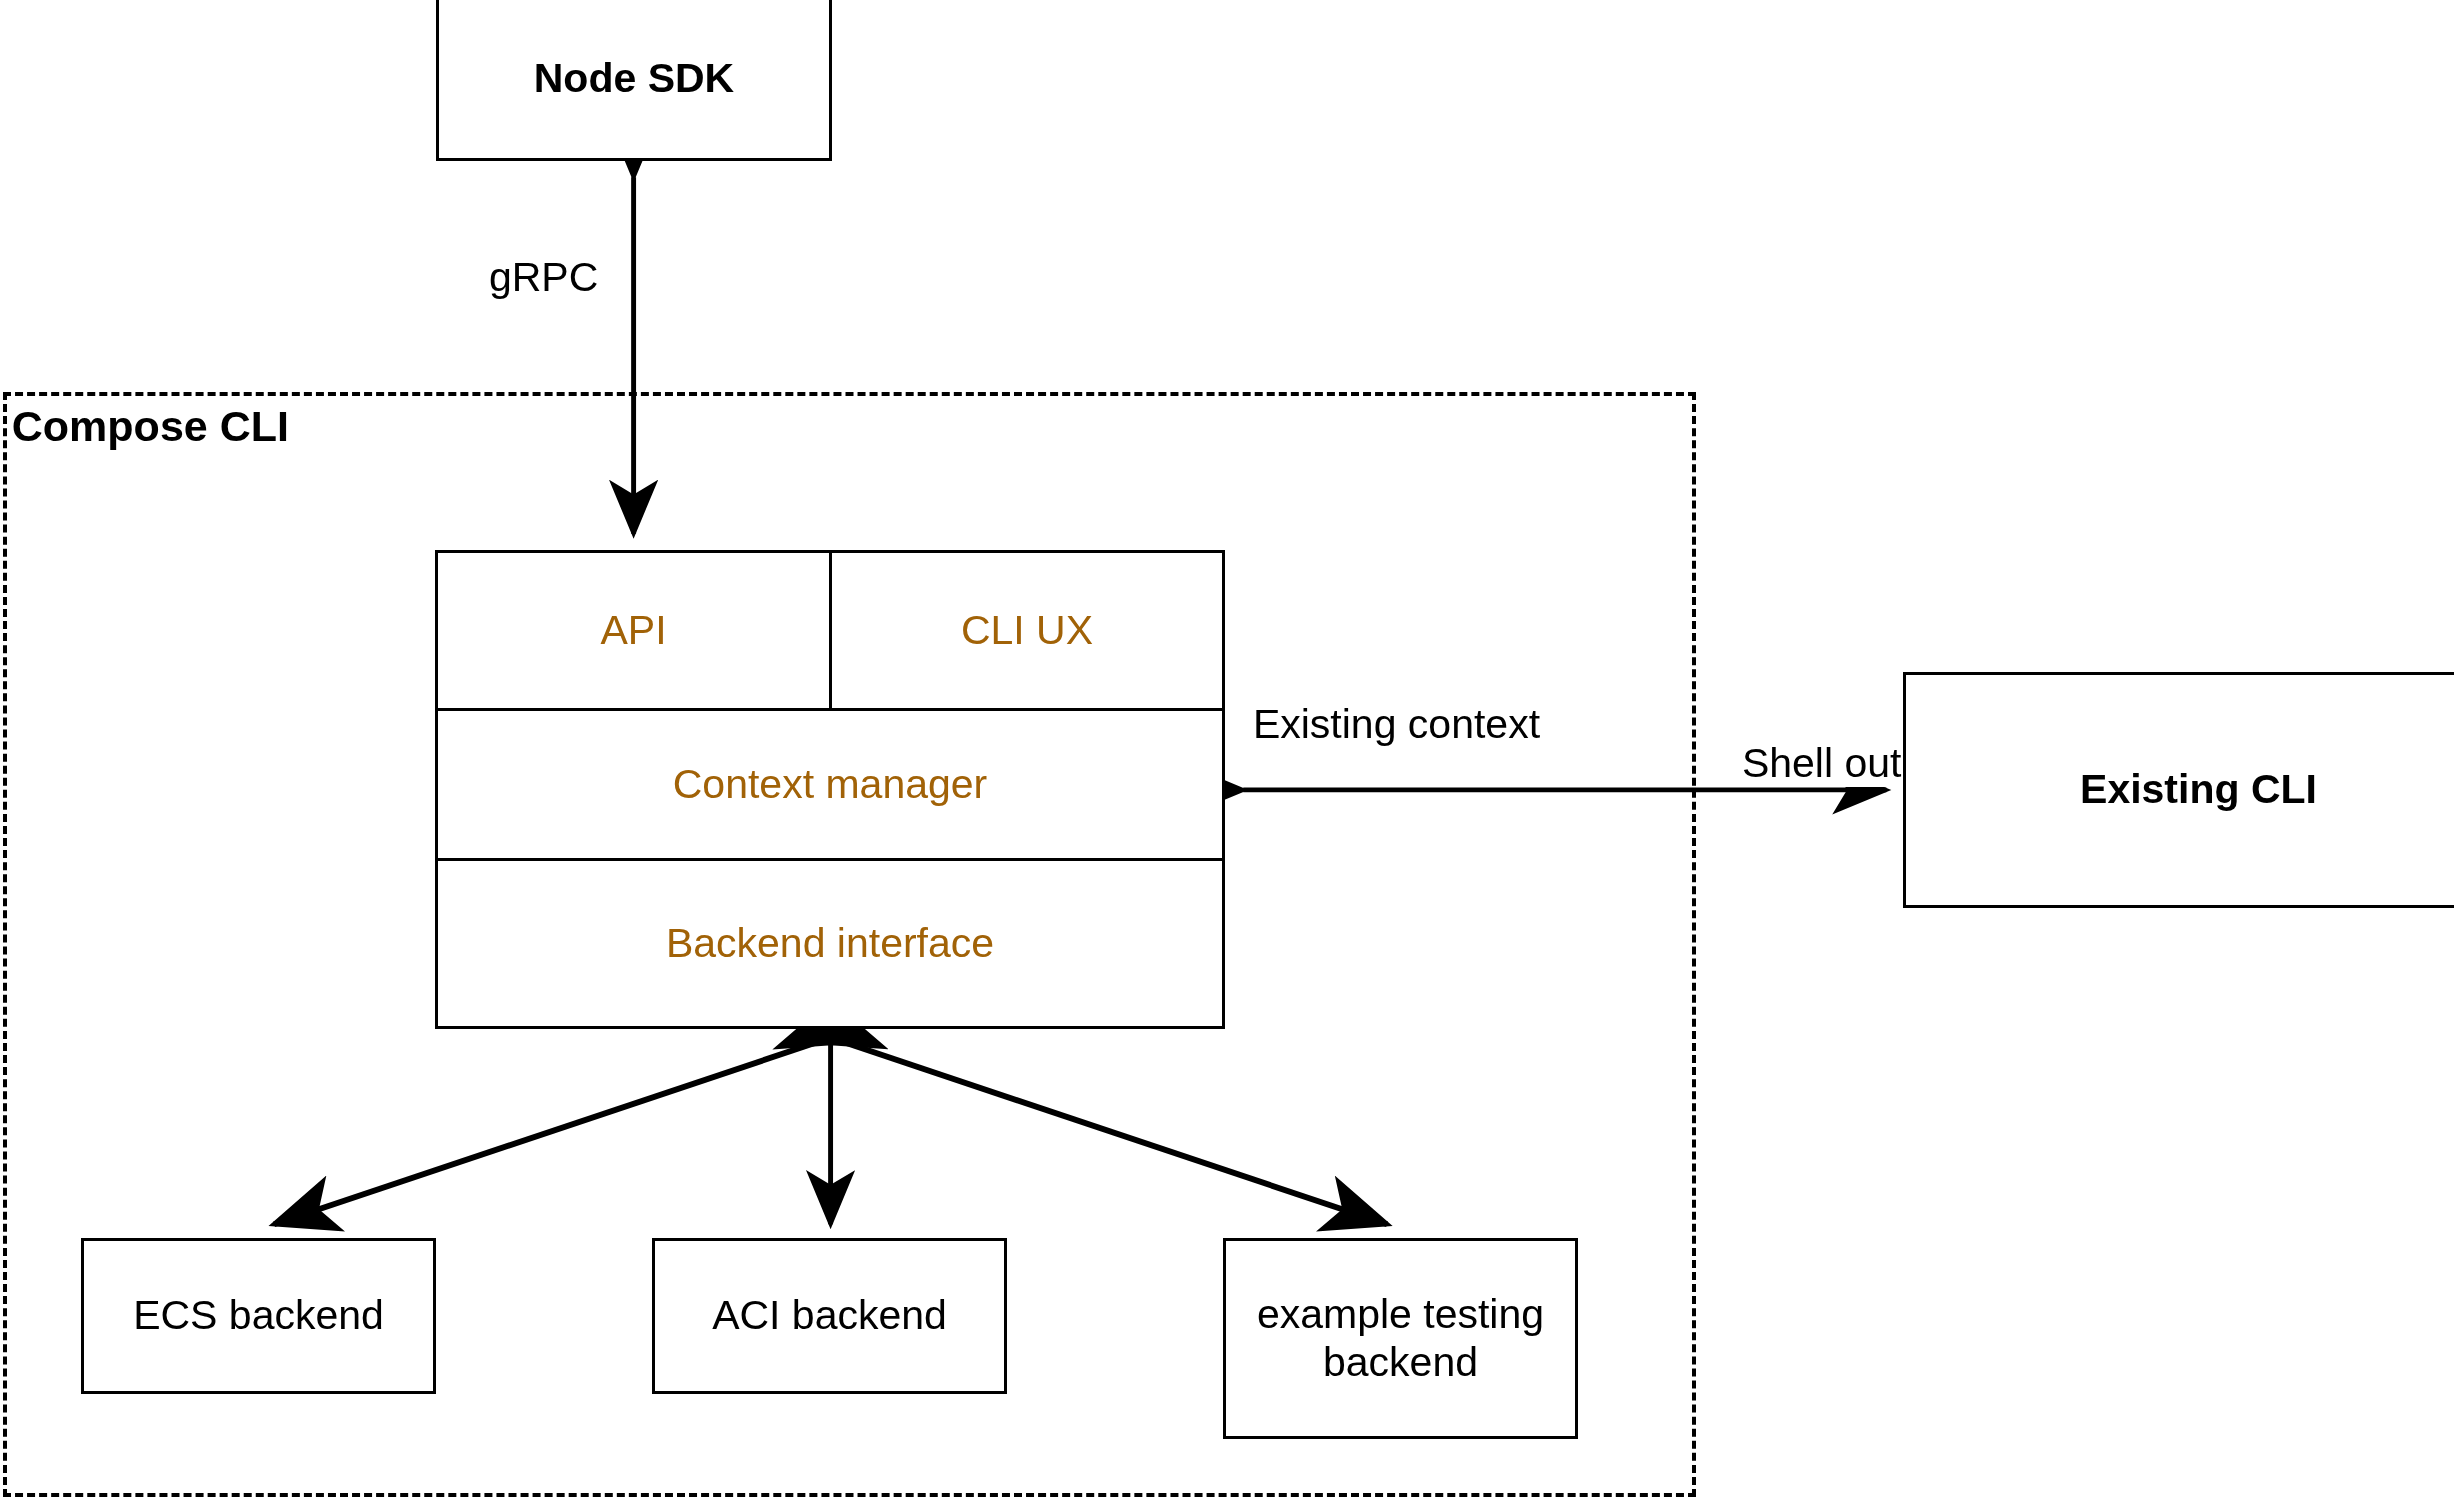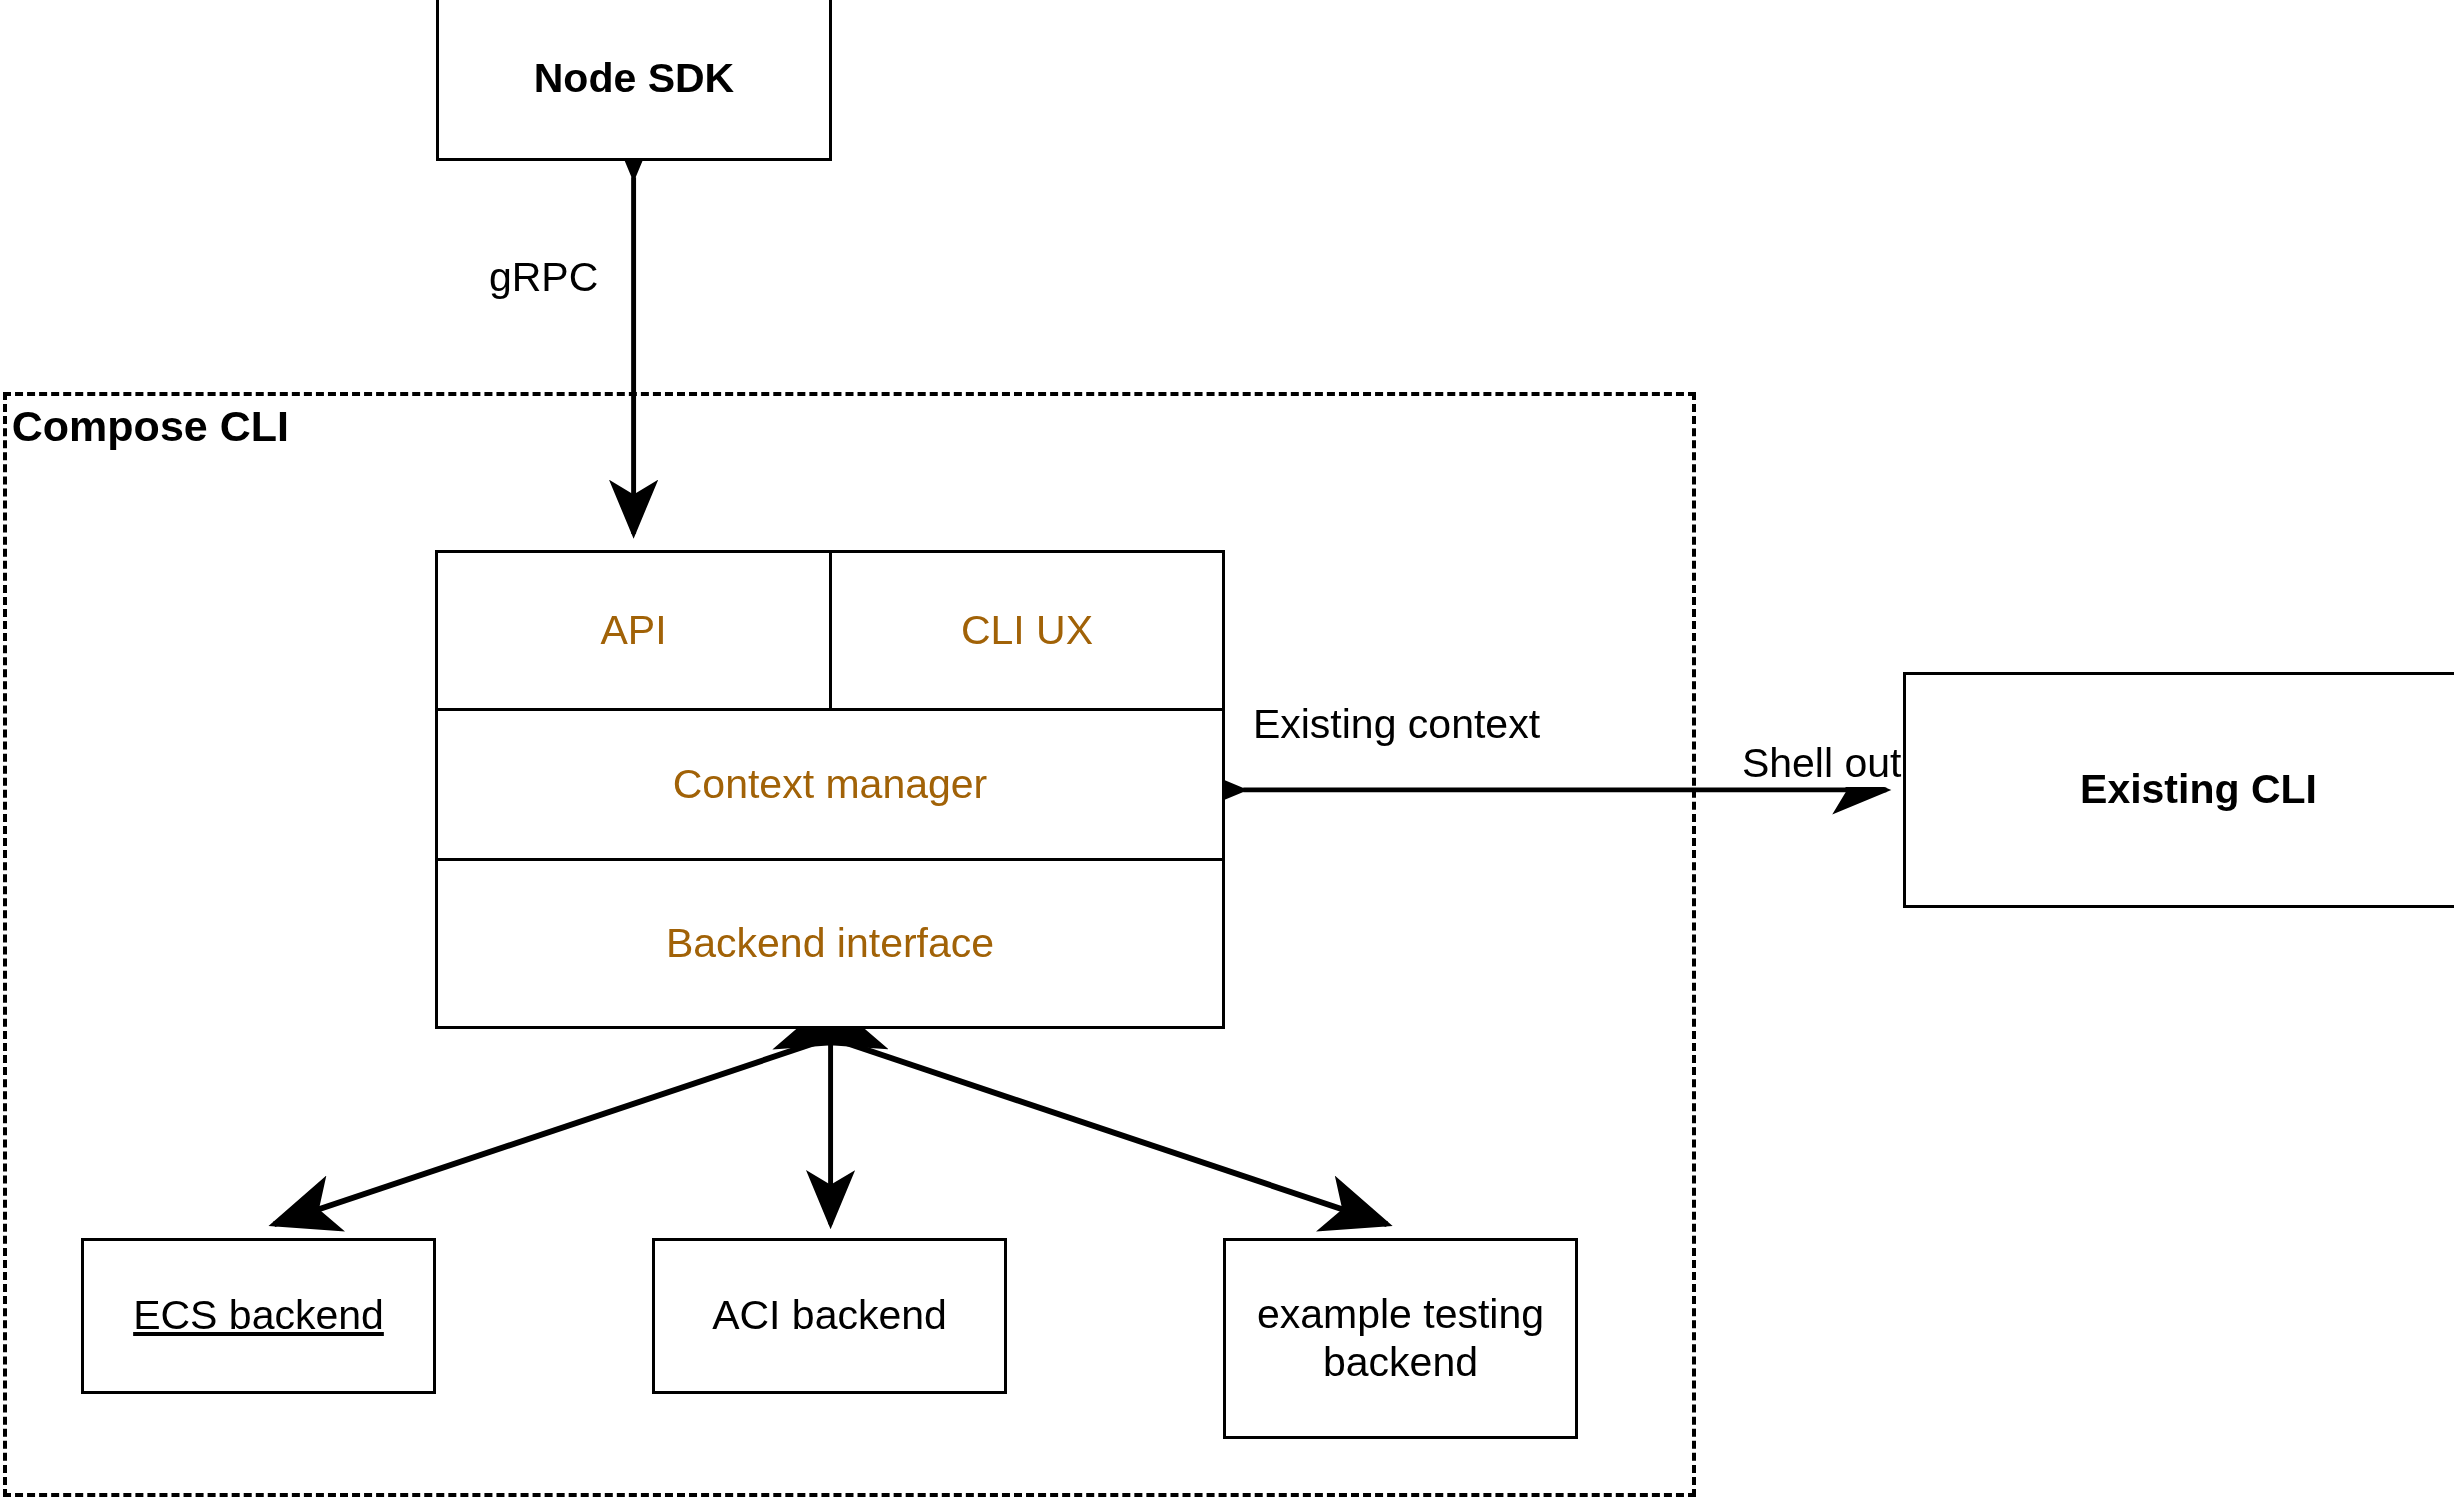--- a/index.html
+++ b/index.html
@@ -172,21 +172,21 @@
   </div>
 
   <div class="edge-label" style="left:1249px; top:701px;">Existing context</div>
 
   <div class="edge-label" style="left:1738px; top:740px;">Shell out</div>
 
   <div class="node bold" style="left:1903px; top:672px; width:591px; height:236px;">
     <span>Existing CLI</span>
   </div>
 
-  <div class="node" style="left:81px; top:1238px; width:355px; height:156px;text-decoration:underline;">
+  <div class="node" style="left:81px; top:1238px; width:355px; height:156px;">
     <span>ECS backend</span>
   </div>
 
   <div class="node" style="left:652px; top:1238px; width:355px; height:156px;">
     <span>ACI backend</span>
   </div>
 
   <div class="node" style="left:1223px; top:1238px; width:355px; height:201px;">
     <span>
       <span>example testing</span><br>

